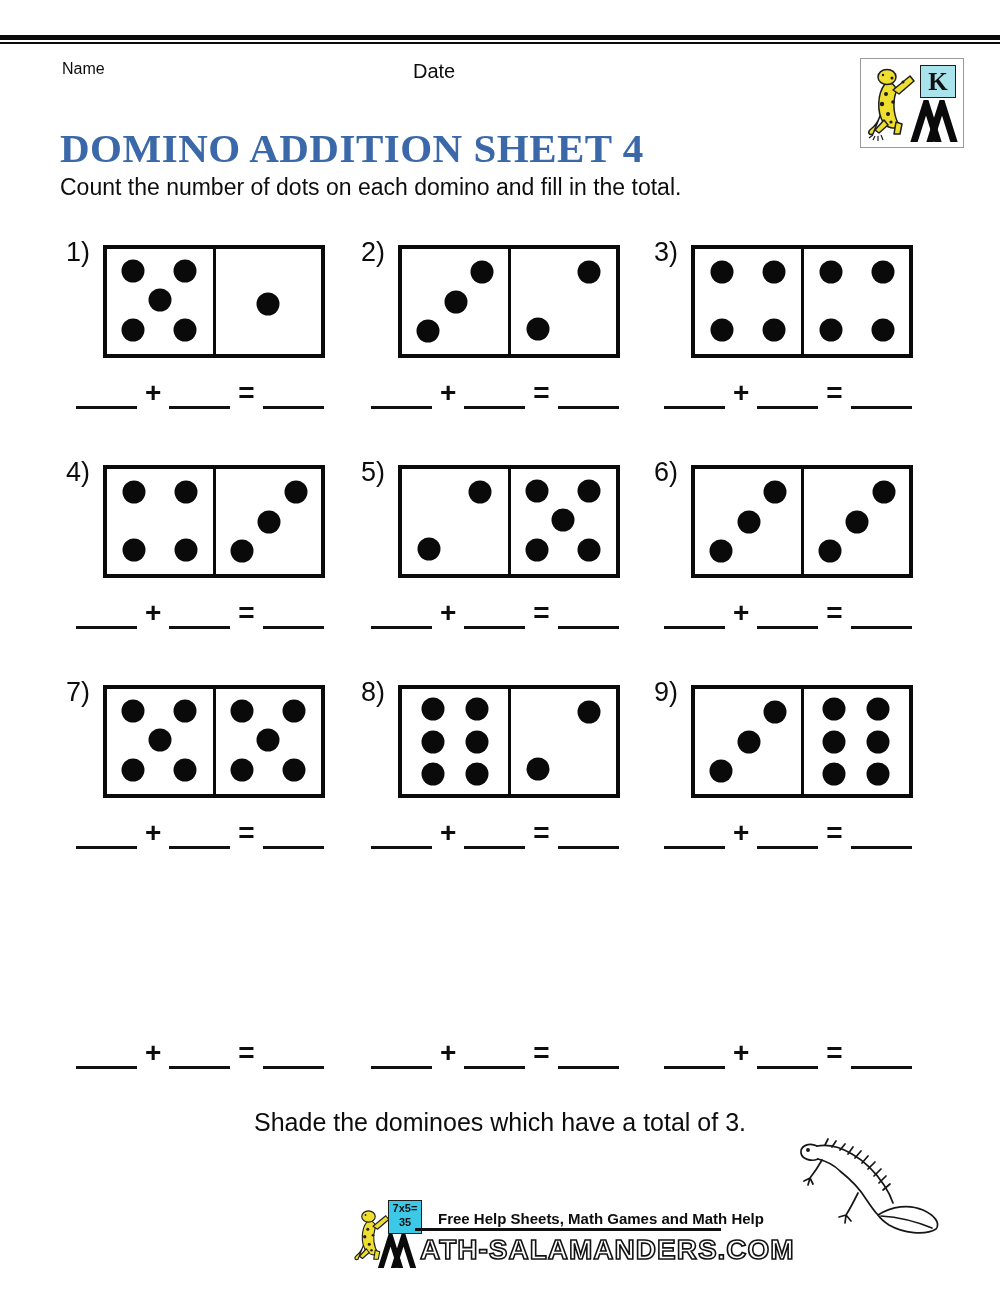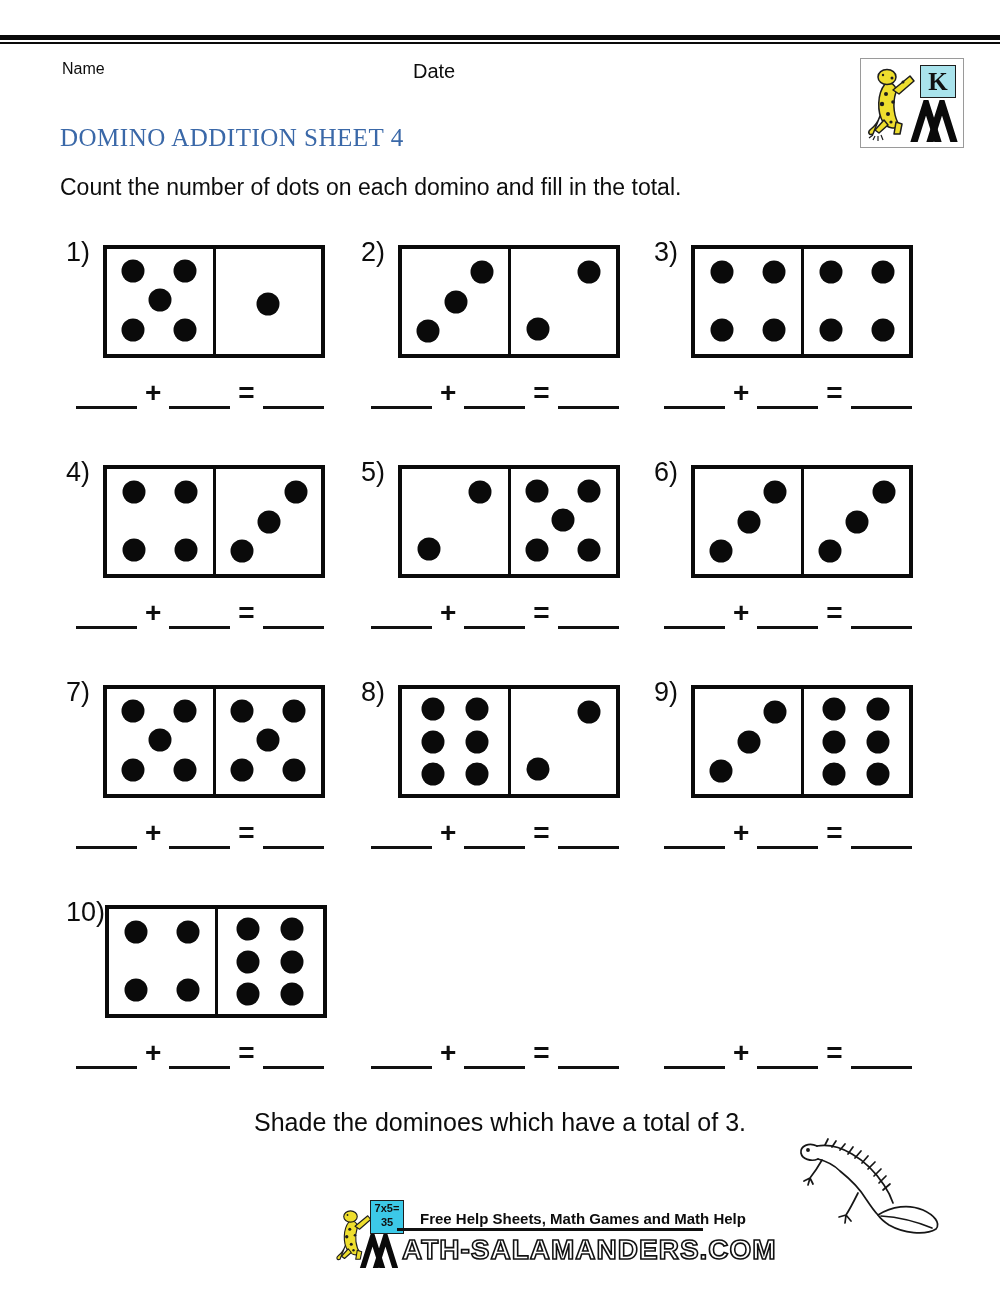--- a/index.html
+++ b/index.html
@@ -16,21 +16,21 @@
 
   
   .logo-box{position:absolute;left:860px;top:58px;width:102px;height:88px;border:1px solid #9a9a9a;background:#fff;}
   .logo-k{position:absolute;right:7px;top:6px;width:34px;height:31px;background:#a9e3ec;border:1px solid #1d1d1d;
           font-family:"Liberation Serif",serif;font-weight:bold;font-size:25px;line-height:31px;text-align:center;color:#111;}
   .logo-m{position:absolute;right:5px;bottom:5px;}
   .logo-sala{position:absolute;left:4px;top:5px;}
 
   .page-title{
     position:absolute;left:60px;top:124px;font-family:"Liberation Serif",serif;
-    font-size:25px;font-weight:normal;letter-spacing:0.5px;color:#3a68a8;
+    font-size:41px;font-weight:bold;letter-spacing:0.5px;color:#3a68a8;
   }
   .instruction{position:absolute;left:60px;top:174px;font-size:23px;}
 
   .problems-grid{
     position:absolute;left:62px;top:235px;width:905px;
     display:grid;grid-template-columns:295px 293px 300px;grid-auto-rows:220px;
   }
   .problem{position:relative;}
   .problem-top{display:flex;align-items:flex-start;}
   .problem-number{font-size:27px;line-height:1;margin-left:4px;min-width:37px;padding-top:4px;}
@@ -48,21 +48,21 @@
     position:absolute;left:14px;top:142px;display:flex;align-items:flex-end;height:32px;
   }
   .blank{display:inline-block;width:61px;height:26px;border-bottom:3px solid #111;}
   .op{font-size:28px;font-weight:600;line-height:1;margin:0 8px;transform:translateY(-2px);}
 
   .bottom-instruction{position:absolute;left:0;top:1108px;width:1000px;text-align:center;font-size:25px;}
 
   .newt{position:absolute;left:795px;top:1133px;}
 
   
-  .footer-logo{position:absolute;left:330px;top:1194px;width:400px;height:86px;}
+  .footer-logo{position:absolute;left:348px;top:1194px;width:400px;height:86px;}
   .f-sala{position:absolute;left:4px;top:4px;}
   .f-board{position:absolute;left:40px;top:6px;width:32px;height:32px;background:#3cc9e8;border:1px solid #1d1d1d;
            font-size:11px;font-weight:bold;line-height:1.3;text-align:center;color:#111;}
   .f-tagline{position:absolute;left:90px;top:16px;font-size:15px;font-weight:bold;white-space:nowrap;}
   .f-line{position:absolute;left:67px;top:34px;width:306px;height:3px;background:#111;}
   .f-m{position:absolute;left:26px;top:40px;}
   .f-site{
     position:absolute;left:72px;top:40px;font-size:28px;font-weight:800;letter-spacing:1px;white-space:nowrap;
     color:#fff;-webkit-text-stroke:1.6px #111;text-shadow:0 0 1px #111;
   }
@@ -342,39 +342,20 @@
     <div class="answer-line">
       <span class="blank"></span>
       <span class="op">+</span>
       <span class="blank"></span>
       <span class="op">=</span>
       <span class="blank"></span>
     </div>
   </div>
 
   <div class="problem">
-    <div class="problem-top">
-      <span class="problem-number">10)</span>
-      <div class="domino">
-        <div class="half left">
-            <div class="pip" style="left: 26%; top: 22%;"></div>
-            <div class="pip" style="left: 75%; top: 22%;"></div>
-            <div class="pip" style="left: 26%; top: 77%;"></div>
-            <div class="pip" style="left: 75%; top: 77%;"></div>
-          </div>
-        <div class="half right">
-            <div class="pip" style="left: 29%; top: 19%;"></div>
-            <div class="pip" style="left: 29%; top: 50%;"></div>
-            <div class="pip" style="left: 29%; top: 81%;"></div>
-            <div class="pip" style="left: 71%; top: 19%;"></div>
-            <div class="pip" style="left: 71%; top: 50%;"></div>
-            <div class="pip" style="left: 71%; top: 81%;"></div>
-          </div>
-      </div>
-    </div>
     <div class="answer-line">
       <span class="blank"></span>
       <span class="op">+</span>
       <span class="blank"></span>
       <span class="op">=</span>
       <span class="blank"></span>
     </div>
   </div>
 
   <div class="problem">

